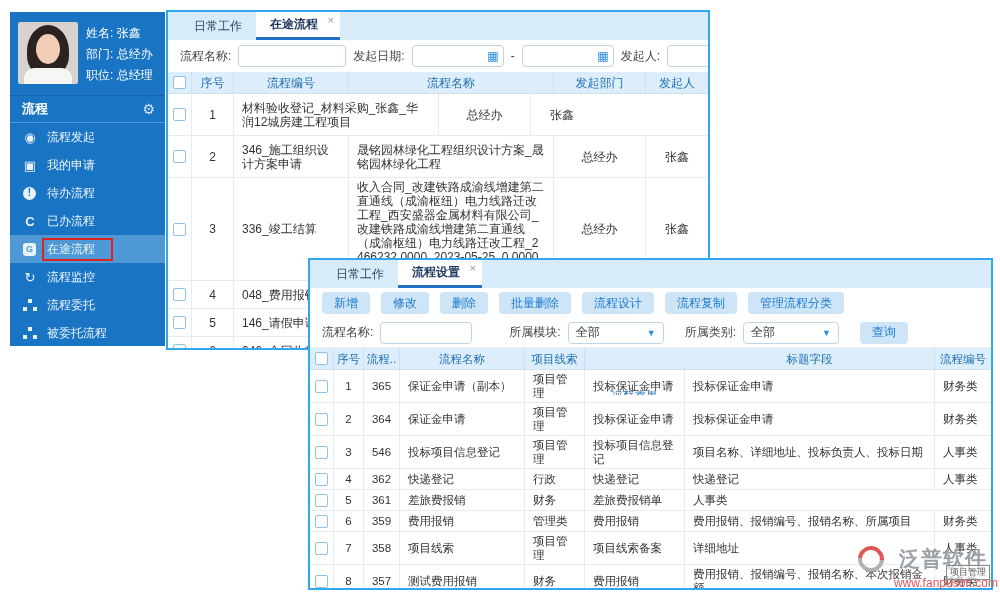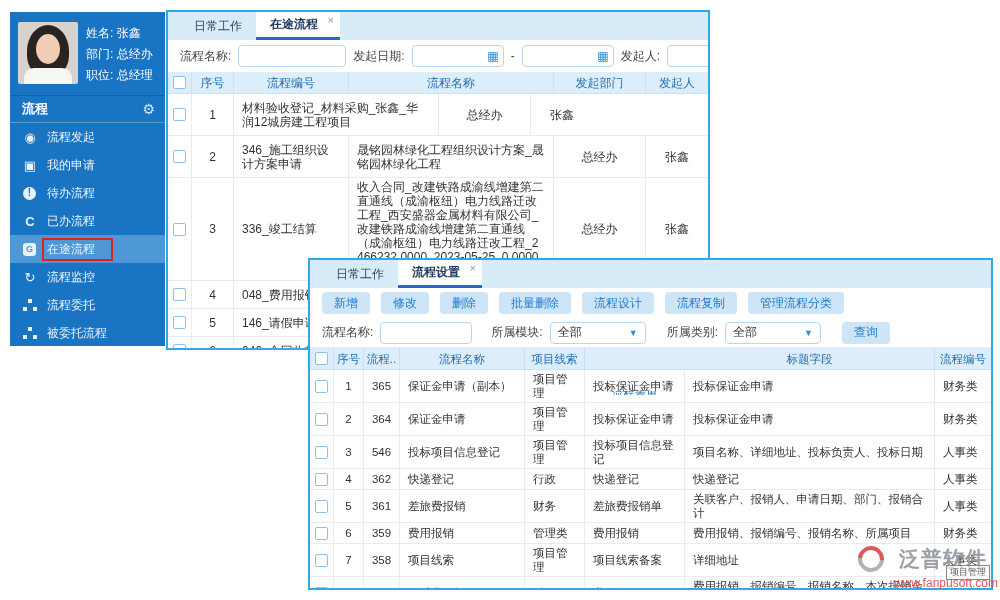--- a/index.html
+++ b/index.html
@@ -243,21 +243,21 @@
       <button class="btn">修改</button>
       <button class="btn">删除</button>
       <button class="btn">批量删除</button>
       <button class="btn">流程设计</button>
       <button class="btn">流程复制</button>
       <button class="btn">管理流程分类</button>
     </div>
   <div class="filterbar">
     <span class="flabel">流程名称:</span>
     <span class="tinput" style="width:92px"></span>
-    <span class="flabel" style="margin-left:12px">所属模块:</span>
+    <span class="flabel" style="margin-left:30px">所属模块:</span>
     <span class="tselect" style="width:96px">
       <span>全部</span>
       <span class="caret">▼</span>
     </span>
     <span class="flabel" style="margin-left:14px">所属类别:</span>
     <span class="tselect" style="width:96px">
       <span>全部</span>
       <span class="caret">▼</span>
     </span>
     <button class="btn" style="margin-left:14px">查询</button>
@@ -325,21 +325,20 @@
       </div>
       <div class="trow" style="min-height: 21px;">
         <div class="tcell center" style="width: 24px;">
           <span class="cb"></span>
         </div>
         <div class="tcell center" style="width: 30px;">5</div>
         <div class="tcell center" style="width: 36px;">361</div>
         <div class="tcell" style="width: 125px;">差旅费报销</div>
         <div class="tcell" style="width: 60px;">财务</div>
         <div class="tcell" style="width: 100px;">差旅费报销单</div>
-        <div class="tcell" style="width: 250px;">关联客户、报销人、申请日期、部门、报销合计</div>
         <div class="tcell" style="width: 56px;">人事类</div>
       </div>
       <div class="trow" style="min-height: 21px;">
         <div class="tcell center" style="width: 24px;">
           <span class="cb"></span>
         </div>
         <div class="tcell center" style="width: 30px;">6</div>
         <div class="tcell center" style="width: 36px;">359</div>
         <div class="tcell" style="width: 125px;">费用报销</div>
         <div class="tcell" style="width: 60px; text-align: center;">管理类</div>

